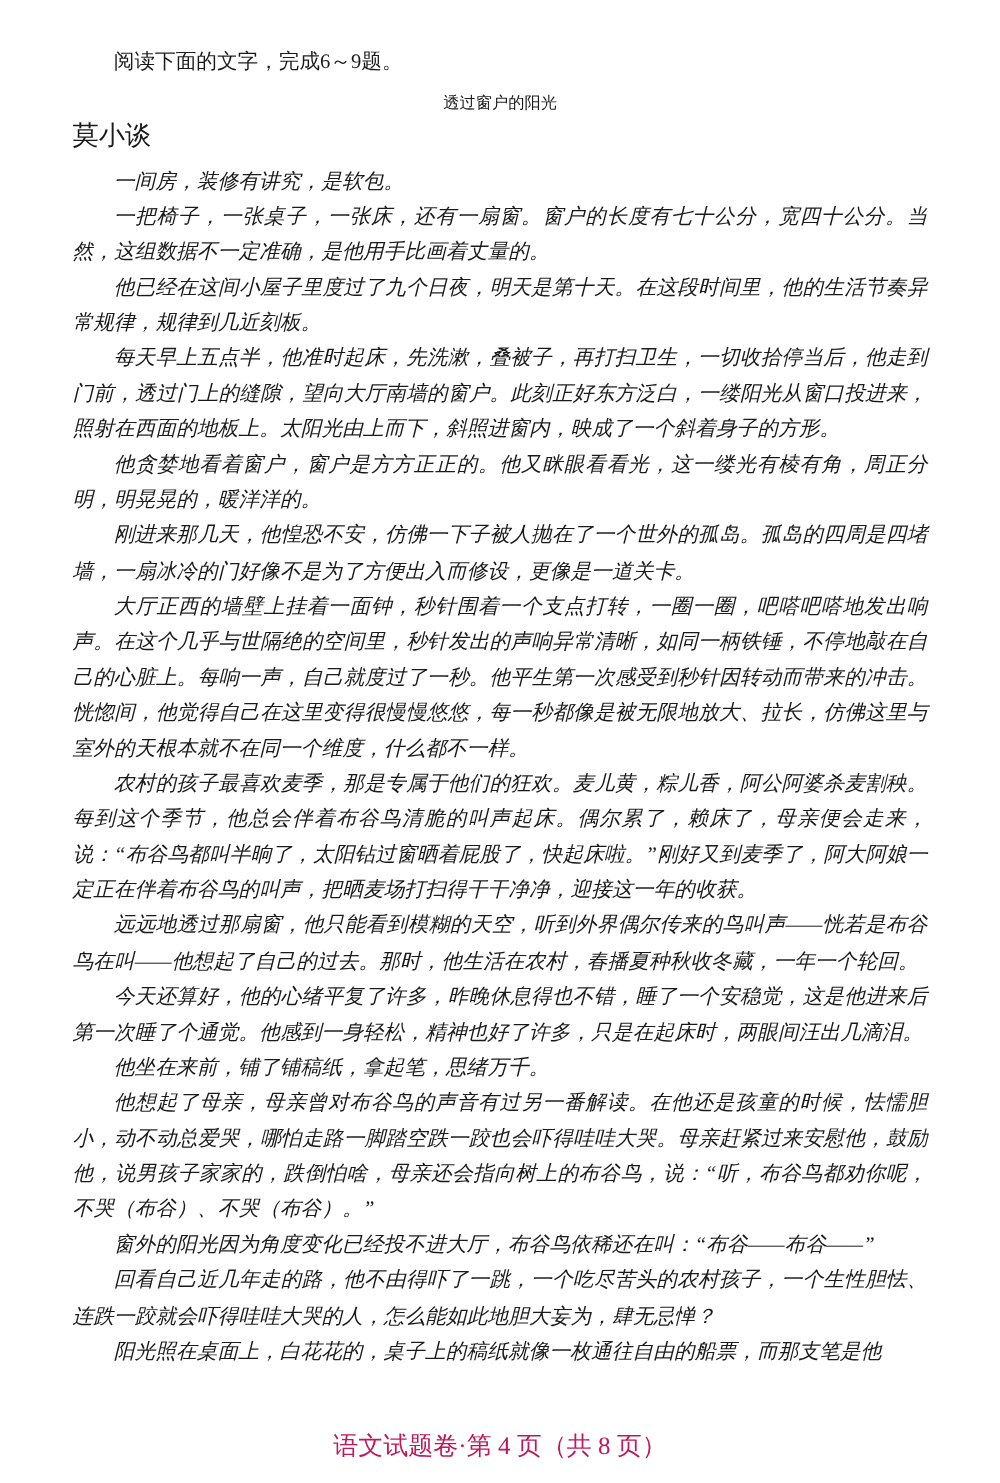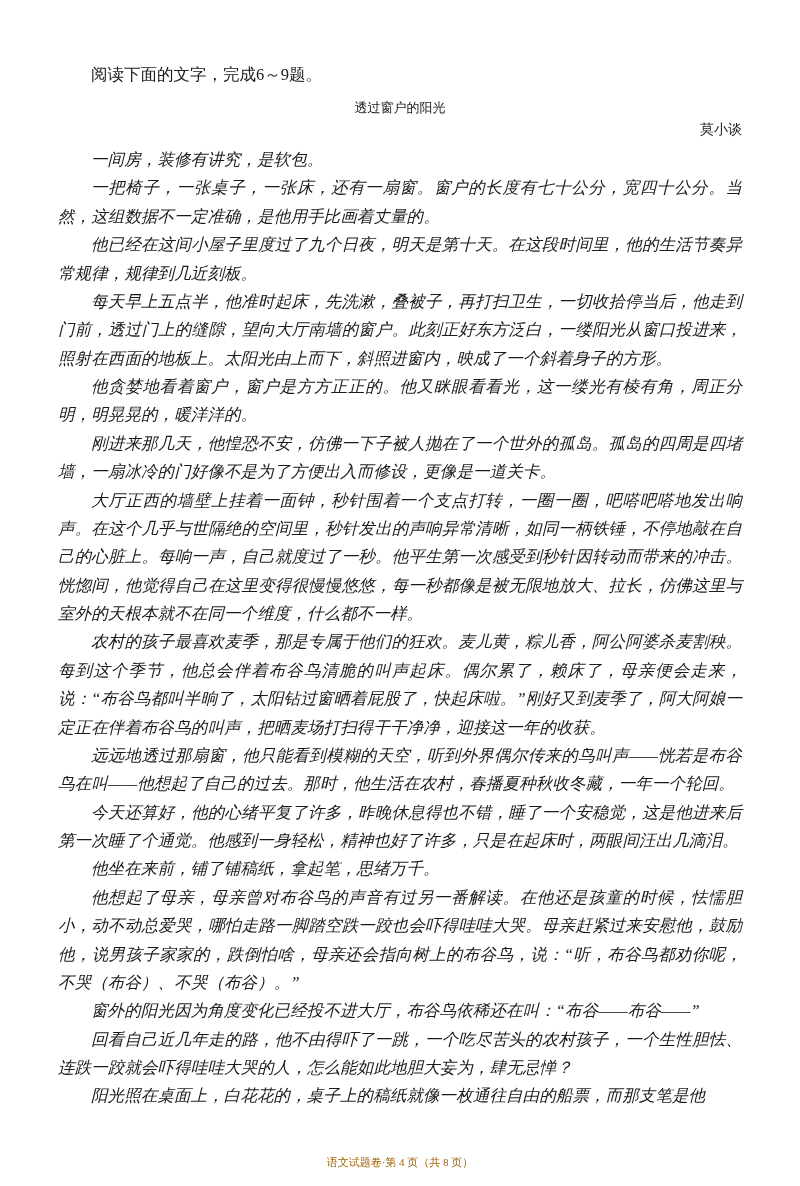--- a/index.html
+++ b/index.html
@@ -12,59 +12,59 @@
     background: #ffffff;
     font-family: "Liberation Serif", "DejaVu Serif", serif;
     color: #1a1a1a;
     position: relative;
     overflow: hidden;
   }
   .page {
     width: 800px;
     height: 1186px;
     box-sizing: border-box;
-    padding: 62px 58px 0 58px;
+    padding: 36px 58px 0 58px;
     position: relative;
   }
   .intro-line {
     font-size: 16.5px;
     line-height: 1.55;
     text-indent: 2em;
     margin: 0 0 10px 0;
   }
   .doc-title {
     text-align: center;
     font-size: 13px;
     line-height: 1.5;
     margin: 2px 0 2px 0;
   }
   .doc-author {
-    text-align: right;
-    font-size: 14px;
+    text-align: left;
+    font-size: 21px;
     line-height: 1.5;
     margin: 0 0 6px 0;
   }
   .para {
     font-size: 16.5px;
     line-height: 1.72;
     text-indent: 2em;
     margin: 0;
     text-align: justify;
     text-justify: inter-ideograph;
     letter-spacing: 0.1px;
     font-style: italic;
   }
   .footer {
     position: absolute;
     left: 0;
     right: 0;
     bottom: 16px;
     text-align: center;
-    font-size: 11px;
-    color: #a16207;
+    font-size: 20px;
+    color: #be185d;
   }
 </style>
 </head>
 <body>
 
 <div class="page">
 
   <p class="intro-line">阅读下面的文字，完成6～9题。</p>
 
   <div class="doc-title">透过窗户的阳光</div>

